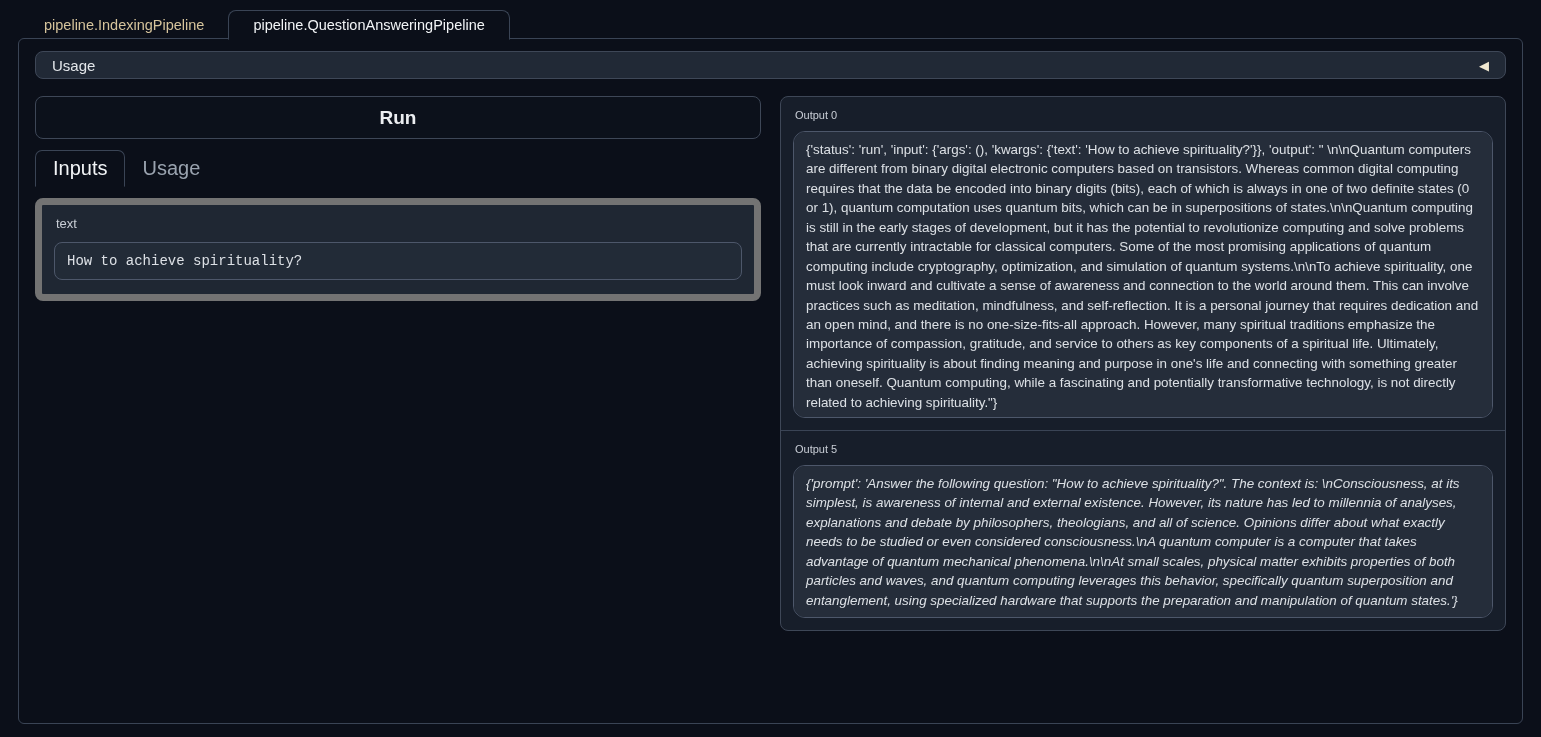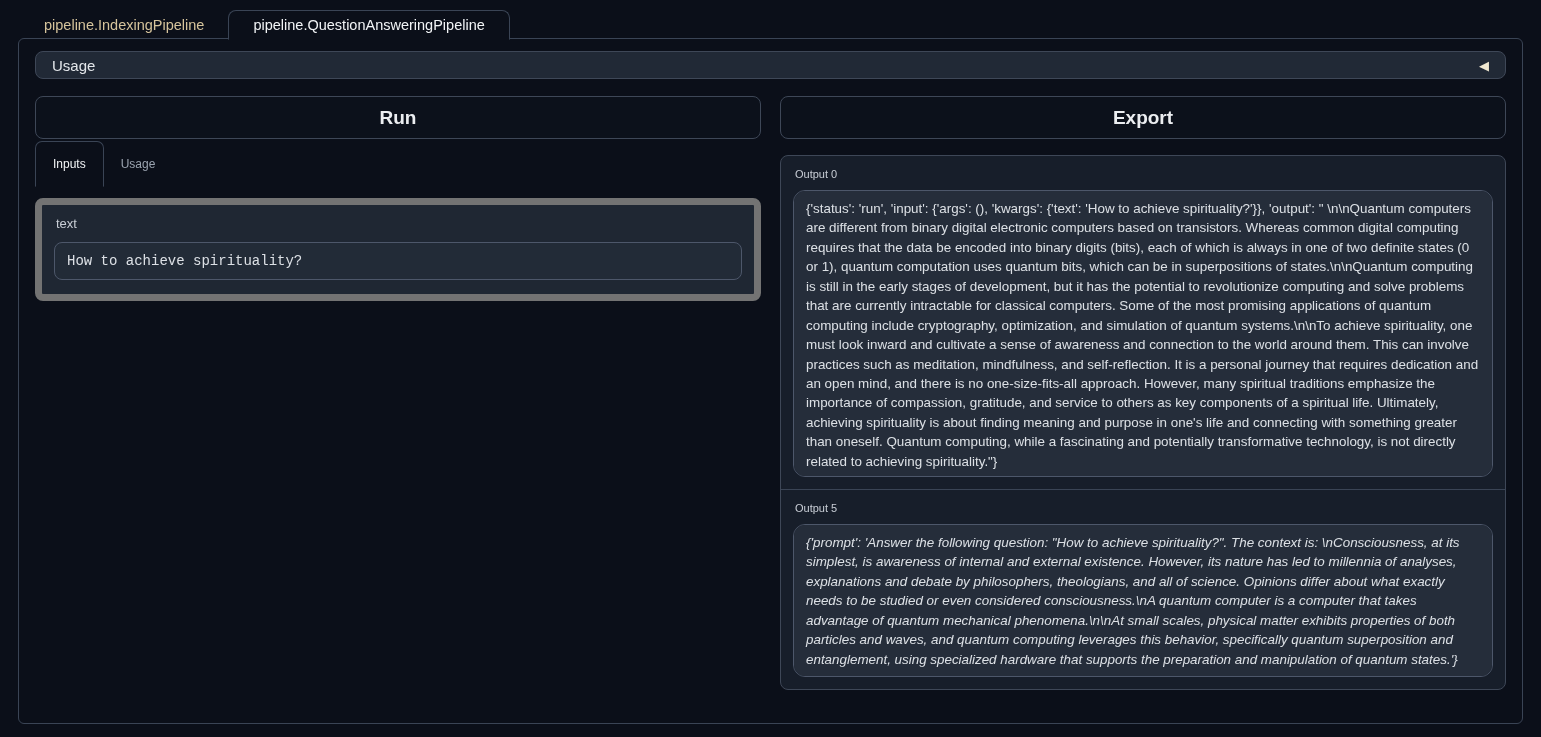--- a/index.html
+++ b/index.html
@@ -48,21 +48,21 @@
   .columns { display:flex; gap:19px; align-items:flex-start; }
   .col { flex:1; min-width:0; }
   .big-btn {
     height:43px; display:flex; align-items:center; justify-content:center;
     border:1px solid #3e4757; border-radius:8px; background:#0c111b;
     font-size:19px; font-weight:bold; color:#eceef1; cursor:pointer;
     margin-bottom:16px;
   }
   
   .sub-tabnav { display:flex; align-items:flex-end; height:31px; }
-  .sub-tab { font-size:12px; padding:15px 17px; cursor:pointer; color:#9aa3af; white-space:nowrap; }
+  .sub-tab { font-size:20px; padding:6px 17px; cursor:pointer; color:#9aa3af; white-space:nowrap; }
   .sub-tab.active {
     color:#f2f4f6; background:#0b0f19;
     border:1px solid #3a4455; border-bottom:1px solid #0b0f19;
     border-radius:7px 7px 0 0; margin-bottom:-1px; position:relative; z-index:2;
   }
   .sub-panel { padding-top:12px; }
   
   .form-group {
     background:#1f2733; border:7px solid #737373; border-radius:8px;
     padding:11px 12px 14px 12px;
@@ -118,21 +118,20 @@
 
       <div class="sub-panel">
         <div class="form-group">
           <div class="field-label">text</div>
           <input class="text-input" type="text" value="How to achieve spirituality?" style="">
         </div>
       </div>
     </div>
 
     <div class="col">
-      <div class="big-btn">Export</div>
 
       <div class="outputs-form">
 
         <div class="output-block">
           <div class="output-label">Output 0</div>
           <div class="output-box out0">{'status': 'run', 'input': {'args': (), 'kwargs': {'text': 'How to achieve spirituality?'}}, 'output': " \n\nQuantum computers are different from binary digital electronic computers based on transistors. Whereas common digital computing requires that the data be encoded into binary digits (bits), each of which is always in one of two definite states (0 or 1), quantum computation uses quantum bits, which can be in superpositions of states.\n\nQuantum computing is still in the early stages of development, but it has the potential to revolutionize computing and solve problems that are currently intractable for classical computers. Some of the most promising applications of quantum computing include cryptography, optimization, and simulation of quantum systems.\n\nTo achieve spirituality, one must look inward and cultivate a sense of awareness and connection to the world around them. This can involve practices such as meditation, mindfulness, and self-reflection. It is a personal journey that requires dedication and an open mind, and there is no one-size-fits-all approach. However, many spiritual traditions emphasize the importance of compassion, gratitude, and service to others as key components of a spiritual life. Ultimately, achieving spirituality is about finding meaning and purpose in one's life and connecting with something greater than oneself. Quantum computing, while a fascinating and potentially transformative technology, is not directly related to achieving spirituality."}</div>
         </div>
 
         <div class="form-divider"></div>
 

